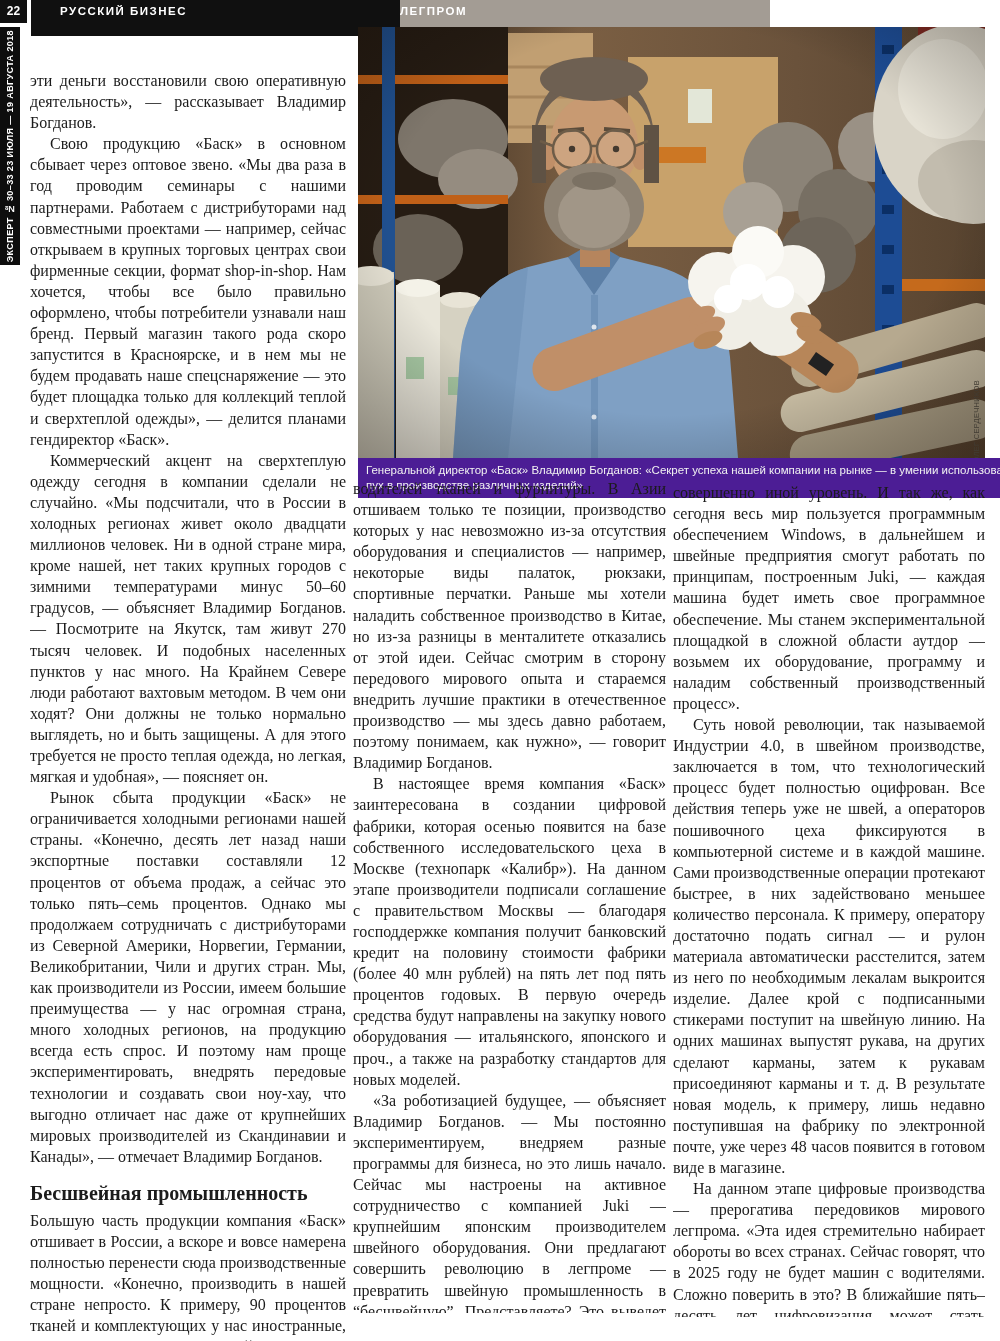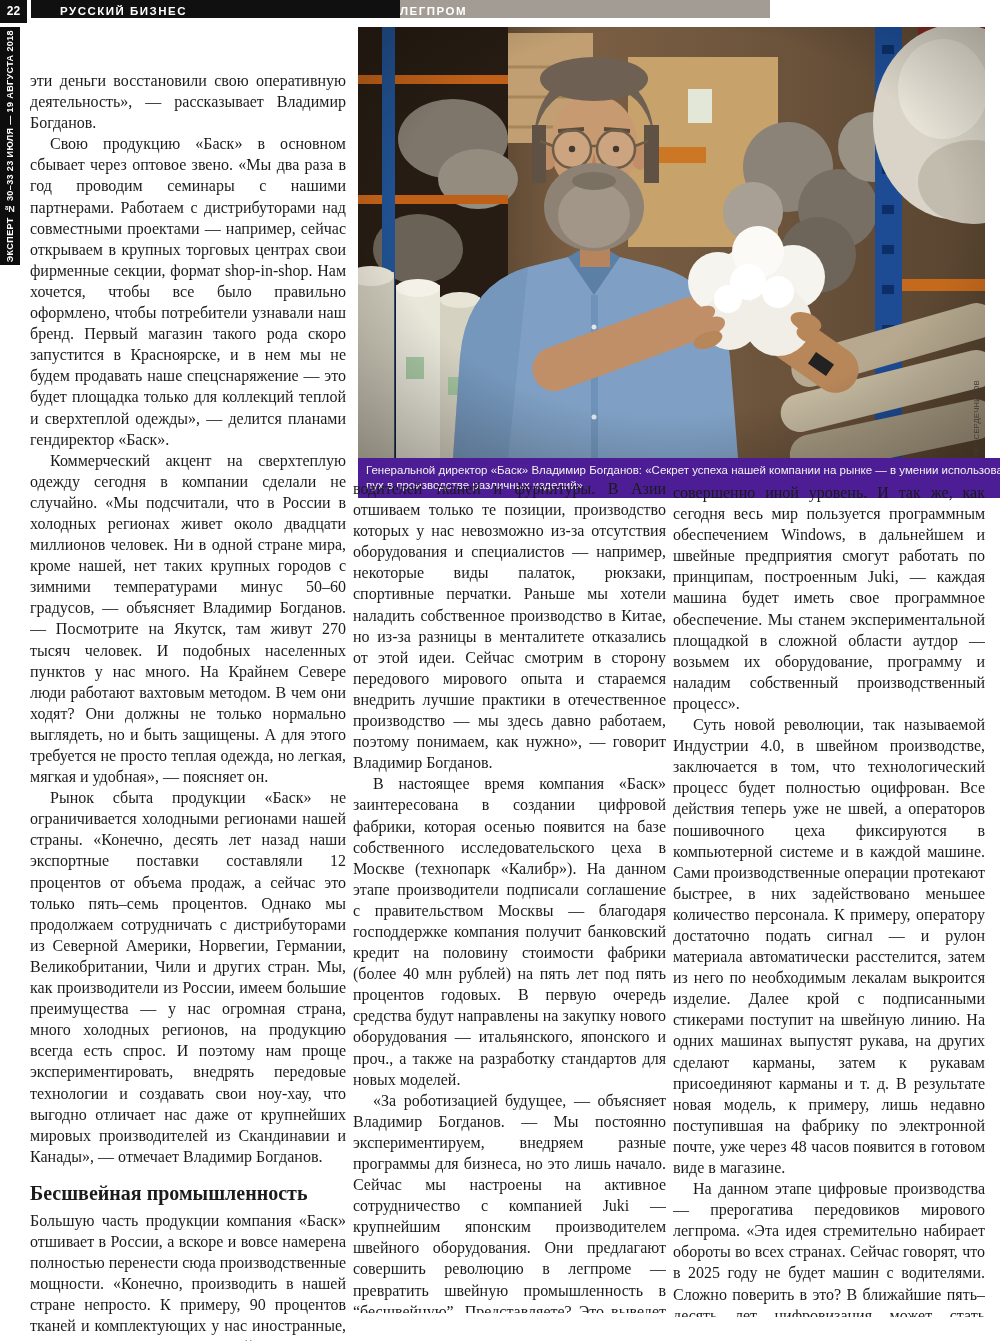--- a/index.html
+++ b/index.html
@@ -3,21 +3,21 @@
 <meta charset="utf-8">
 <style>
   html,body{margin:0;padding:0;background:#ffffff;}
   body{width:1000px;height:1341px;position:relative;overflow:hidden;
        font-family:"Liberation Serif", serif;color:#1b1b1b;}
 
   
   .hdr{position:absolute;top:0;left:0;width:1000px;height:23px;}
   .pnum{position:absolute;left:0;top:0;width:27px;height:23px;background:#101010;
         color:#fff;font:bold 12px/23px "Liberation Sans",sans-serif;text-align:center;}
-  .hbar{position:absolute;top:0;height:18px;color:#fff;
+  .hbar{position:absolute;top:0;height:36px;color:#fff;
         font:bold 11.5px/23px "Liberation Sans",sans-serif;letter-spacing:1.5px;}
   .hbar.black{left:31px;width:369px;background:#101010;padding-left:29px;box-sizing:border-box;}
   .hbar.gray{left:400px;width:370px;background:#a39c94;box-sizing:border-box;}
 
   
   .spine{position:absolute;left:0;top:27px;width:20px;height:238px;background:#0d0d0d;
          display:flex;align-items:center;justify-content:center;}
   .spine span{writing-mode:vertical-rl;transform:rotate(180deg);white-space:nowrap;
          color:#fff;font:bold 9px "Liberation Sans",sans-serif;letter-spacing:.4px;}
 

